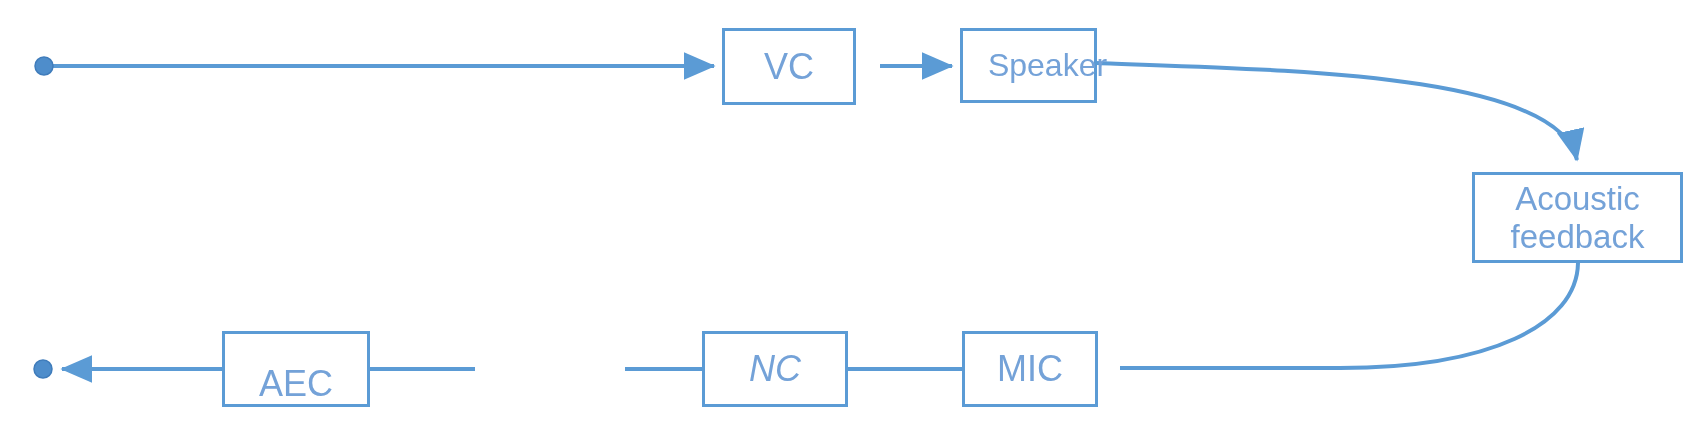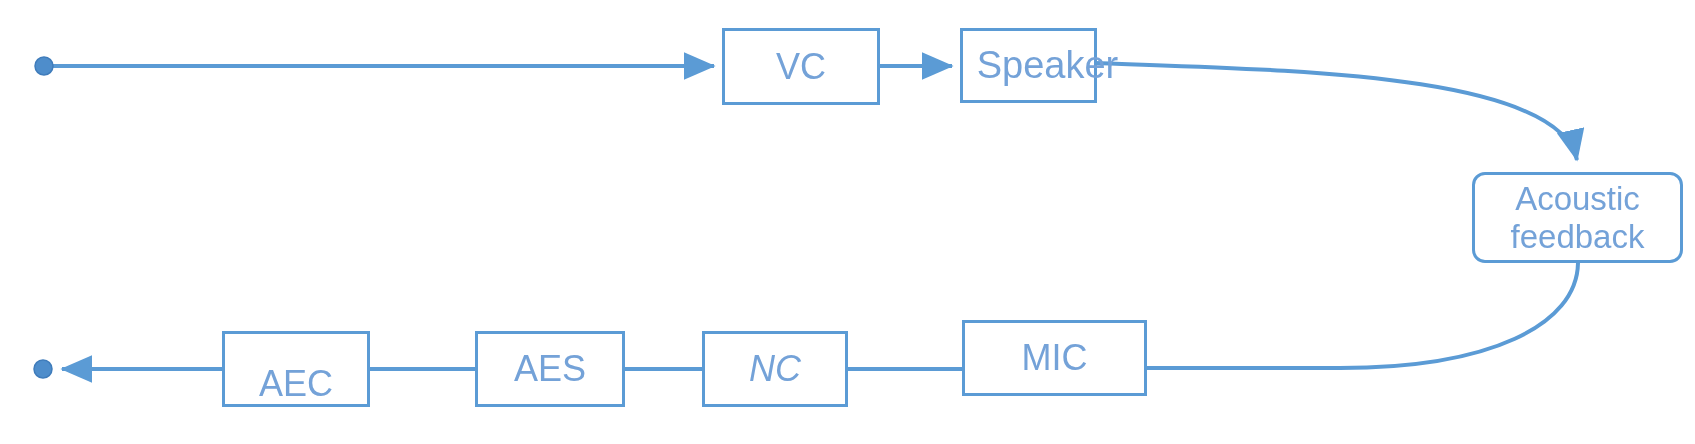--- a/index.html
+++ b/index.html
@@ -37,27 +37,27 @@
     background: #ffffff;
     display: flex;
     align-items: center;
     justify-content: center;
     text-align: center;
     color: #74a2d8;
     font-size: 36px;
     line-height: 1.15;
     white-space: pre-line;
   }
-  .node-vc       { left: 722px;  top: 28px;  width: 158px; height: 77px; }
-  .node-speaker  { left: 960px;  top: 28px;  width: 137px; height: 75px; font-size: 38px; padding-left: 38px; }
-  .node-feedback { left: 1472px; top: 172px; width: 211px; height: 91px; font-size: 33px; padding: 0 4px; border-radius: 13px; }
+  .node-vc       { left: 722px;  top: 28px;  width: 134px; height: 77px; }
+  .node-speaker  { left: 960px;  top: 28px;  width: 137px; height: 75px; font-size: 32px; padding-left: 38px; }
+  .node-feedback { left: 1472px; top: 172px; width: 211px; height: 91px; font-size: 33px; padding: 0 4px; }
   .node-aec      { left: 222px;  top: 331px; width: 148px; height: 76px; align-items: flex-end; }
   .node-aes      { left: 475px;  top: 331px; width: 150px; height: 76px; }
   .node-nc       { left: 702px;  top: 331px; width: 146px; height: 76px; font-style: italic; }
-  .node-mic      { left: 962px;  top: 320px; width: 185px; height: 76px; }
+  .node-mic      { left: 962px;  top: 331px; width: 136px; height: 76px; }
 </style>
 </head>
 <body>
 
 <div class="canvas">
 
   <svg class="connector-layer" width="1695" height="444" viewBox="0 0 1695 444">
     <defs>
       <marker id="arrow" markerWidth="10" markerHeight="8" refX="7.6" refY="3.5" orient="auto" markerUnits="strokeWidth">
         <path d="M0,0 L8,3.5 L0,7 Z" fill="#5b9bd5"></path>
@@ -93,23 +93,20 @@
   </div>
 
   <div class="node node-feedback">
     <span>Acoustic feedback</span>
   </div>
 
   <div class="node node-aec">
     <span>AEC</span>
   </div>
 
-  <div class="node node-aes">
-    <span>AES</span>
-  </div>
 
   <div class="node node-nc">
     <span>NC</span>
   </div>
 
   <div class="node node-mic">
     <span>MIC</span>
   </div>
 
 </div>

